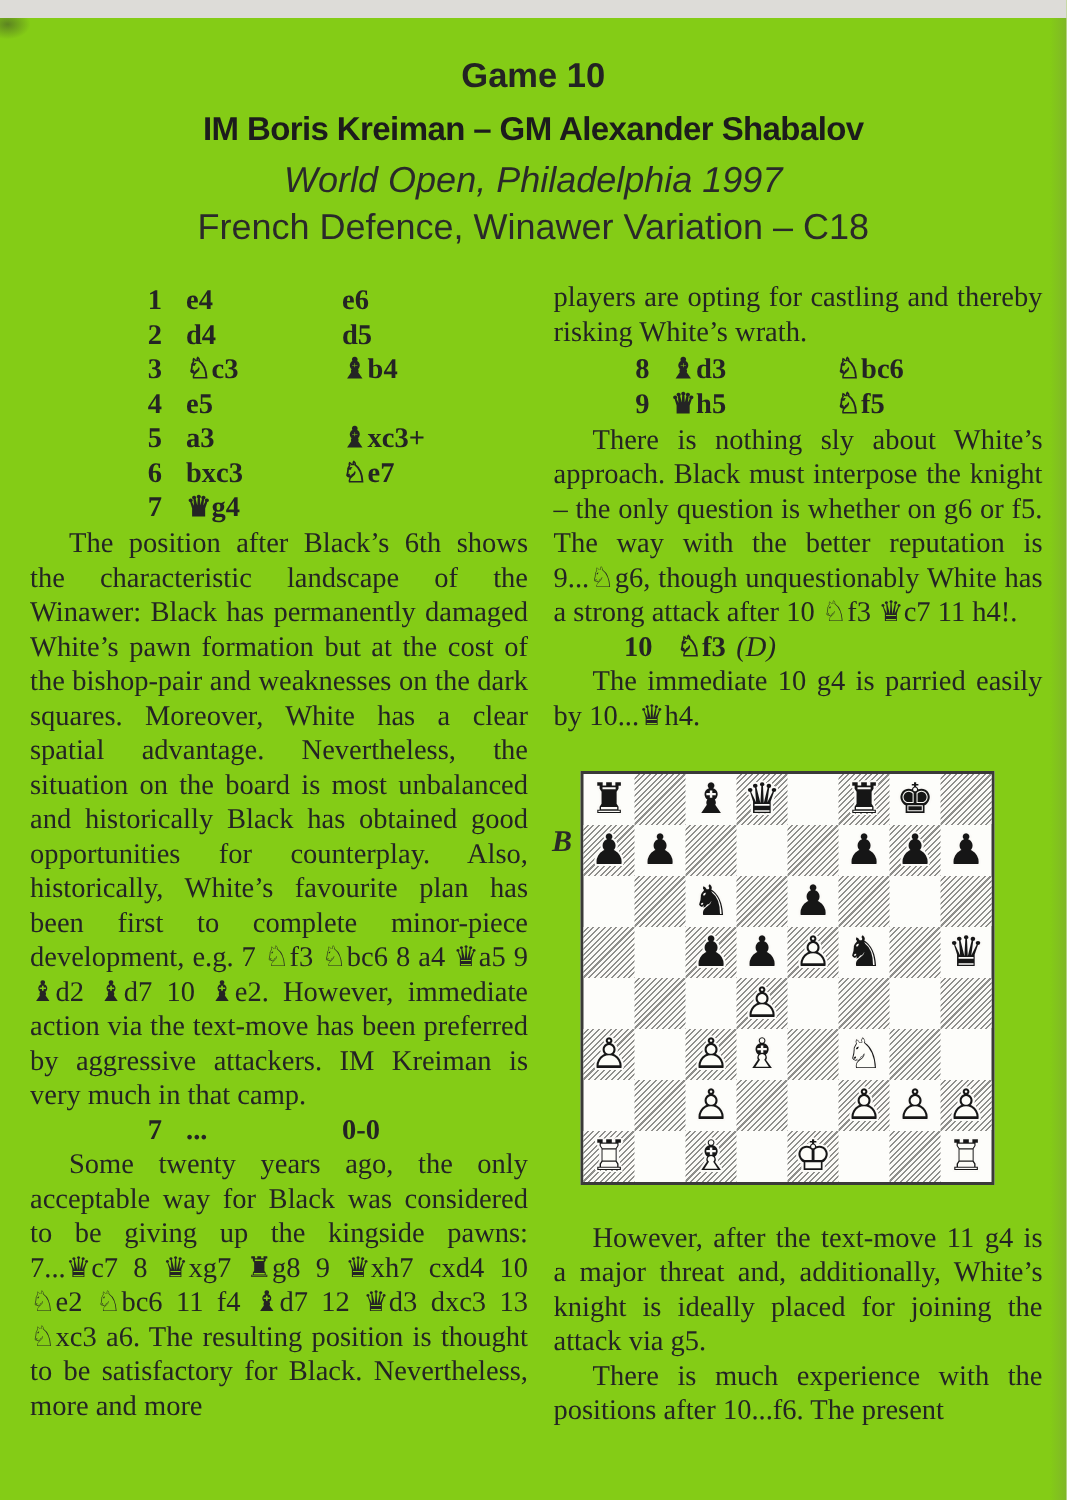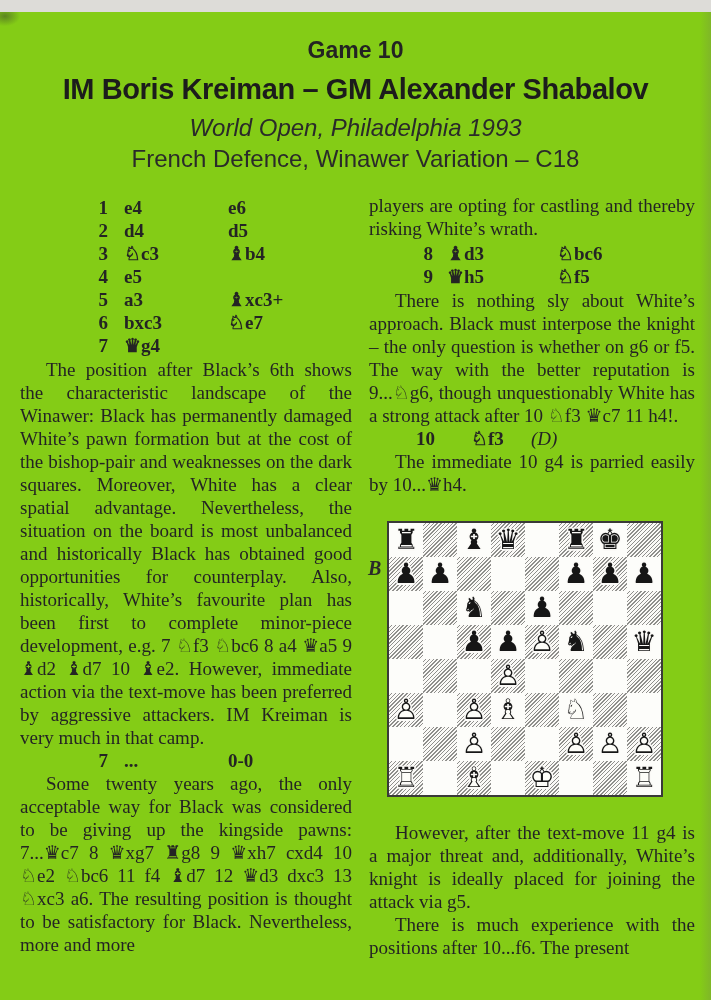--- a/index.html
+++ b/index.html
@@ -16,42 +16,42 @@
   }
   .corner-mark {
     position:absolute; left:0; top:0; width:20px; height:14px;
     background:radial-gradient(ellipse at 25% 30%, rgba(45,45,45,0.45), rgba(45,45,45,0) 72%);
     pointer-events:none;
   }
 
   
   .hdr { text-align:center; font-family:"Liberation Sans", sans-serif; }
   .game-label { padding-top:25px; font-size:23px; font-weight:bold; color:#232323; }
-  .players   { margin-top:9px; font-size:29px; font-weight:bold; letter-spacing:-0.4px; color:#1c1c1c; }
+  .players   { margin-top:9px; font-size:22px; font-weight:bold; letter-spacing:-0.4px; color:#1c1c1c; }
   .event     { margin-top:8px; font-size:24px; font-style:italic; color:#2a2a2a; }
   .opening   { margin-top:3px; font-size:24px; color:#2a2a2a; }
 
   
   .columns { display:flex; margin-top:21px; padding:0 16px 0 20px; gap:17px; }
   .col { font-size:19px; line-height:23px; text-align:justify; color:#242424; }
   .col-left  { width:332px; }
   .col-right { width:326px; }
   .para { margin:0; }
   .indent { text-indent:26px; }
 
   
   .mtable { margin:2px 0 1px 0; }
   .mrow { display:flex; font-weight:bold; line-height:23px; white-space:pre; }
   .m1 .mnum { width:88px;  text-align:right; }
   .m1 .mw   { width:104px; margin-left:16px; }
   .m1 .mb   { flex:1; }
   .m2 .mnum { width:64px;  text-align:right; }
   .m2 .mw   { width:110px; margin-left:14px; }
   .m2 .mb   { flex:1; }
-  .move10 { display:flex; font-weight:bold; line-height:23px;gap:20px; }
+  .move10 { display:flex; font-weight:bold; line-height:23px; }
   .move10 .mnum { width:66px; text-align:right; }
   .move10 .mw   { margin-left:16px; }
   .move10 .dsuf { font-weight:normal; font-style:italic; margin-left:7px; }
 
   
   .diagram { position:relative; margin:25px 0 0 18px; width:278px; }
   .side-label {
     position:absolute; left:-19px; top:36px;
     font-size:20px; font-style:italic; font-weight:bold; color:#2a2a2a;
   }
@@ -78,21 +78,21 @@
 </head>
 <body>
 
 <div class="page">
   <div class="corner-mark"></div>
   <div class="edge-right"></div>
 
   <div class="hdr">
     <div class="game-label">Game 10</div>
     <div class="players">IM Boris Kreiman – GM Alexander Shabalov</div>
-    <div class="event">World Open, Philadelphia 1993</div>
+    <div class="event">World Open, Philadelphia 1997</div>
     <div class="opening">French Defence, Winawer Variation – C18</div>
   </div>
 
   <div class="columns">
 
     <div class="col col-left">
       <div class="mtable m1" id="moves-left">
           <div class="mrow"><span class="mnum">1</span><span class="mw">e4</span><span class="mb">e6</span></div>
           <div class="mrow"><span class="mnum">2</span><span class="mw">d4</span><span class="mb">d5</span></div>
           <div class="mrow"><span class="mnum">3</span><span class="mw">♘c3</span><span class="mb">♝b4</span></div>

